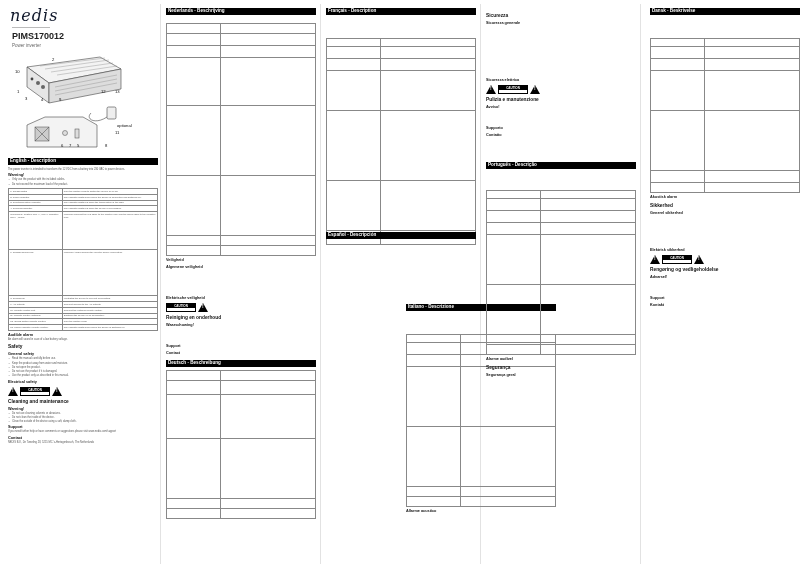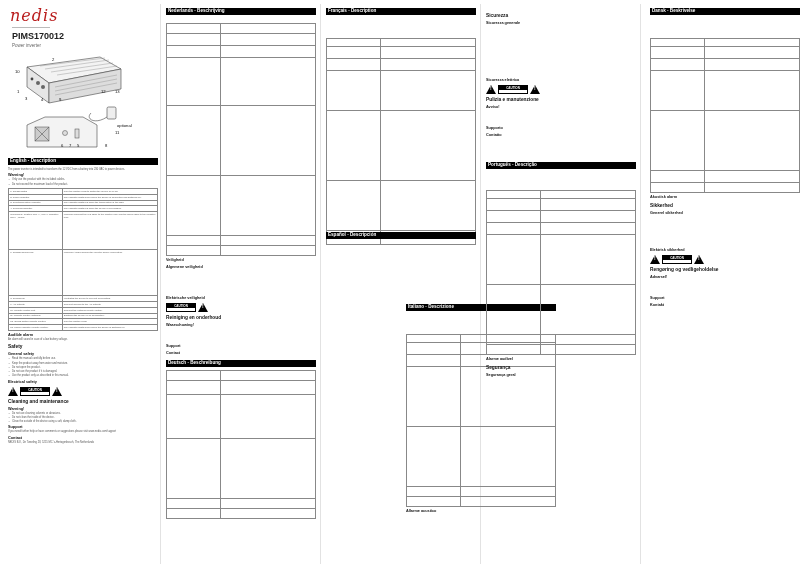--- a/index.html
+++ b/index.html
@@ -13,21 +13,21 @@
   .li { color: #555; padding-left: 4px; position: relative; margin-bottom: 0.8px; }
   .li::before { content: "–"; position: absolute; left: 0.5px; }
   table.spec { width: 100%; border-collapse: collapse; margin: 2px 0 2px 0; }
   table.spec td { border: 0.6px solid #888; vertical-align: top; padding: 0.8px 1.2px; color: #555; font-size: 2.4px; line-height: 3.2px; }
   table.spec td.k { width: 36%; }
   .caution { display: flex; align-items: center; gap: 2px; margin: 2px 0; }
   .tri { width: 0; height: 0; border-left: 5px solid transparent; border-right: 5px solid transparent; border-bottom: 9px solid #000; position: relative; }
   .tri::after { content: "!"; position: absolute; left: -1px; top: 2px; color: #fff; font-size: 5px; font-weight: bold; }
   .cbox { border: 1px solid #000; width: 30px; height: 9px; font-size: 3px; text-align: center; font-weight: bold; line-height: 4px; }
   .cbox .top { background: #000; color: #fff; }
-  .logo { position: absolute; left: 10px; top: 6px; font-family: "DejaVu Serif", serif; font-style: italic; font-size: 16px; color: #b91c1c; letter-spacing: 1px; }
+  .logo { position: absolute; left: 10px; top: 6px; font-family: "DejaVu Serif", serif; font-style: italic; font-size: 16px; color: #0f172a; letter-spacing: 1px; }
   .sku { position: absolute; left: 12px; top: 31px; font-weight: bold; font-size: 9px; }
   .ptype { position: absolute; left: 12px; top: 43px; font-size: 4.5px; color: #666; }
   .logo-rule { position: absolute; left: 12px; top: 27px; width: 38px; height: 0.5px; background: #bbb; }
   .diagram { position: absolute; left: 5px; top: 55px; width: 148px; height: 95px; }
   .lbl { position: absolute; font-size: 4.2px; color: #111; }
   .sep { position: absolute; top: 4px; width: 0.5px; height: 560px; background: #e2e2e2; }
 </style>
 </head>
 <body>
 

